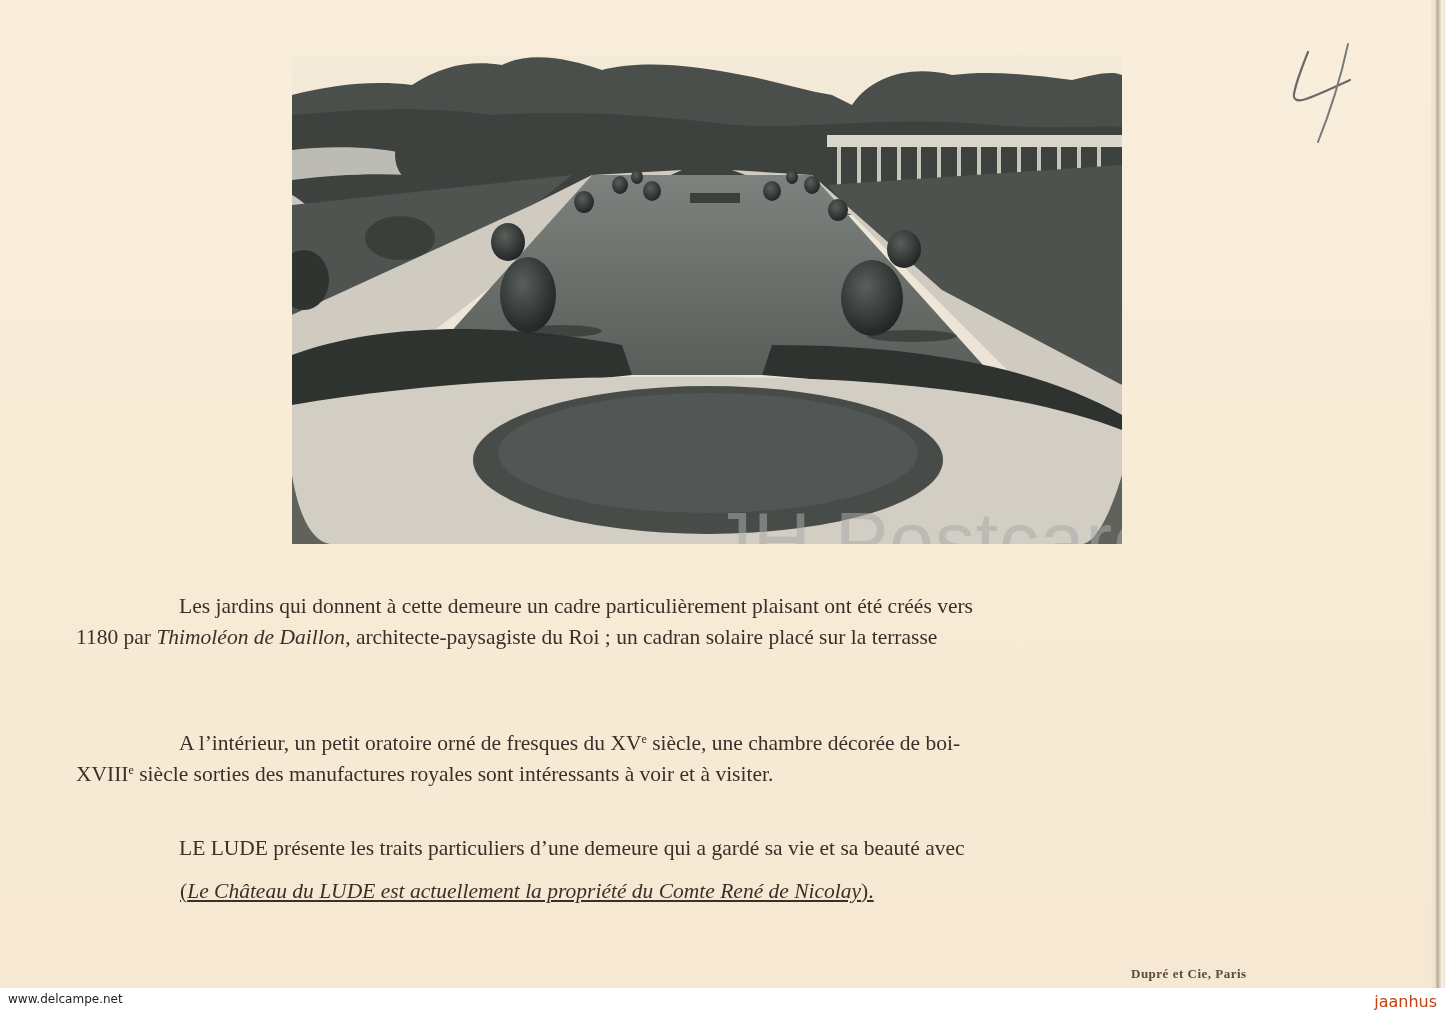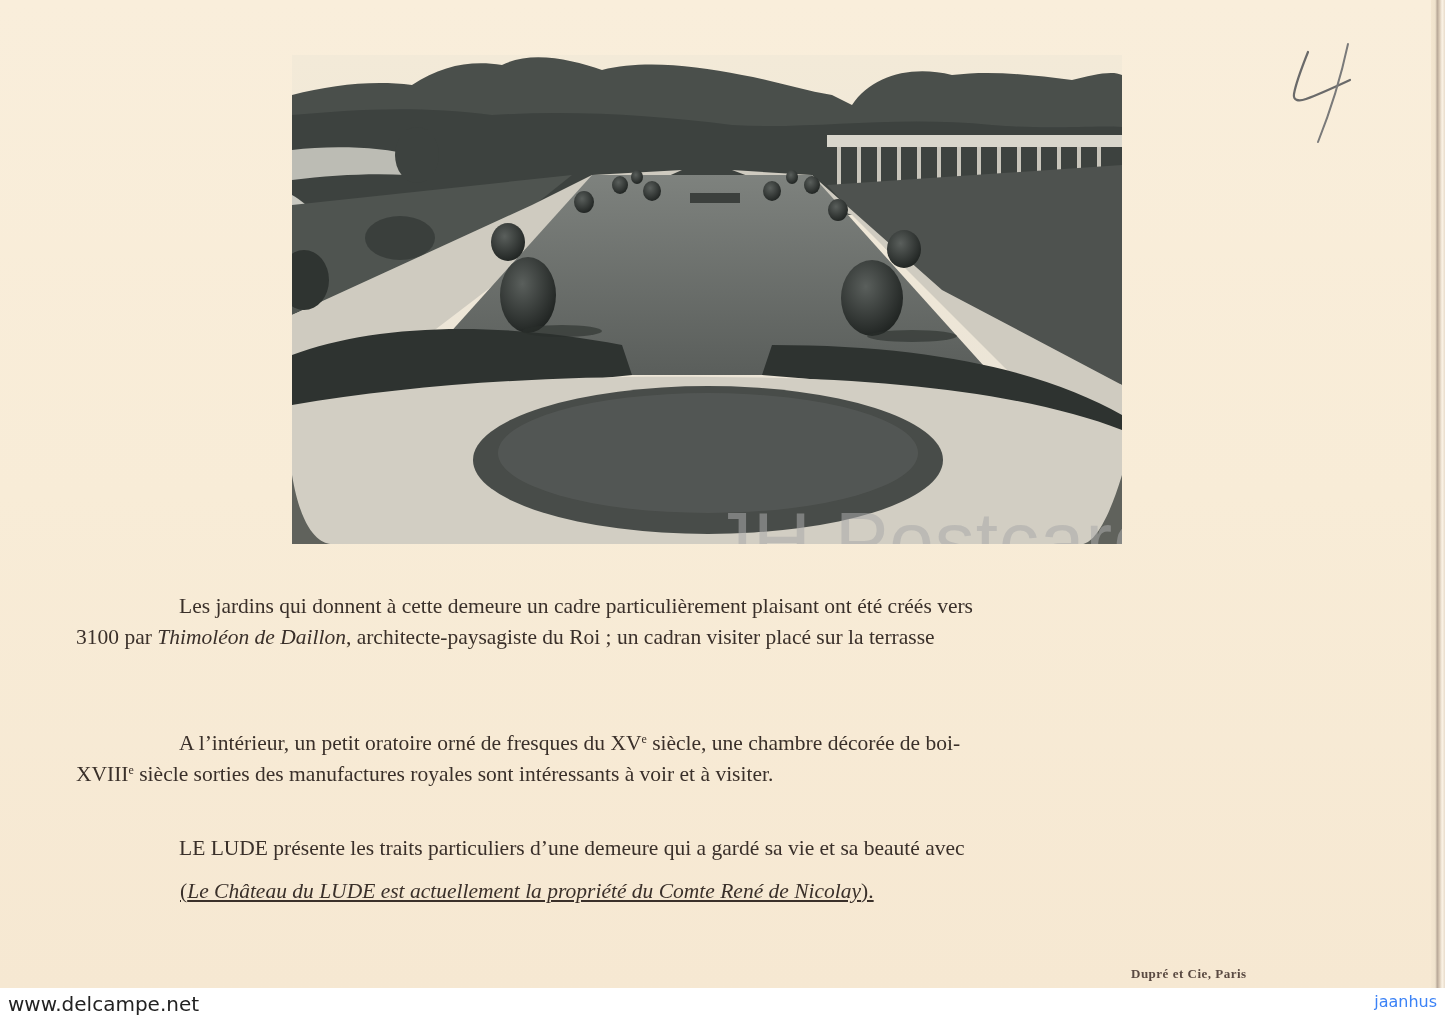--- a/index.html
+++ b/index.html
@@ -45,25 +45,25 @@
     .p4 {
       position: absolute; left: 180px; top: 879px;
       font-size: 21.5px; color: #3a302a; font-style: italic; white-space: nowrap; text-decoration: underline;
     }
     .printer {
       position: absolute; left: 1131px; top: 966px;
       font-size: 13px; color: #5a4a42; font-weight: bold; letter-spacing: 0.5px; text-align: right;
     }
     .footer-left {
       position: absolute; left: 8px; top: 992px;
-      font-family: "DejaVu Sans", sans-serif; font-size: 20px; color: #222; text-align: center;
+      font-family: "DejaVu Sans", sans-serif; font-size: 12px; color: #222; text-align: center;
     }
     .footer-right {
       position: absolute; right: 8px; top: 992px;
-      font-family: "DejaVu Sans", sans-serif; font-size: 16px; color: #3b82f6;
+      font-family: "DejaVu Sans", sans-serif; font-size: 16px; color: #c2410c;
     }
     sup { font-size: 12px; vertical-align: 7px; line-height: 0; }
   </style>
 </head>
 <body>
 
 <div class="card">
 
   <div class="card-edge"></div>
 
@@ -152,21 +152,21 @@
 
       <ellipse cx="108" cy="183" rx="35" ry="22" fill="#3a3f3c"></ellipse>
       <ellipse cx="12" cy="225" rx="25" ry="30" fill="#2f3431"></ellipse>
       <ellipse cx="125" cy="100" rx="22" ry="28" fill="#3d423f"></ellipse>
     </svg>
     <div class="watermark">JH Postcards</div>
   </div>
 
   <div class="text-block p1">
     <span class="line indent">Les jardins qui donnent à cette demeure un cadre particulièrement plaisant ont été créés vers</span>
-    <span class="line"><span>3100 par </span><span class="italic">Thimoléon de Daillon</span><span>, architecte-paysagiste du Roi ; un cadran visiter placé sur la terrasse</span></span>
+    <span class="line"><span>1180 par </span><span class="italic">Thimoléon de Daillon</span><span>, architecte-paysagiste du Roi ; un cadran solaire placé sur la terrasse</span></span>
   </div>
 
   <div class="text-block p2">
     <span class="line indent"><span>A l’intérieur, un petit oratoire orné de fresques du XV</span><sup>e</sup><span> siècle, une chambre décorée de boi-</span></span>
     <span class="line"><span>XVIII</span><sup>e</sup><span> siècle sorties des manufactures royales sont intéressants à voir et à visiter.</span></span>
   </div>
 
   <div class="text-block p3">
     <span class="line indent">LE LUDE présente les traits particuliers d’une demeure qui a gardé sa vie et sa beauté avec</span>
   </div>

